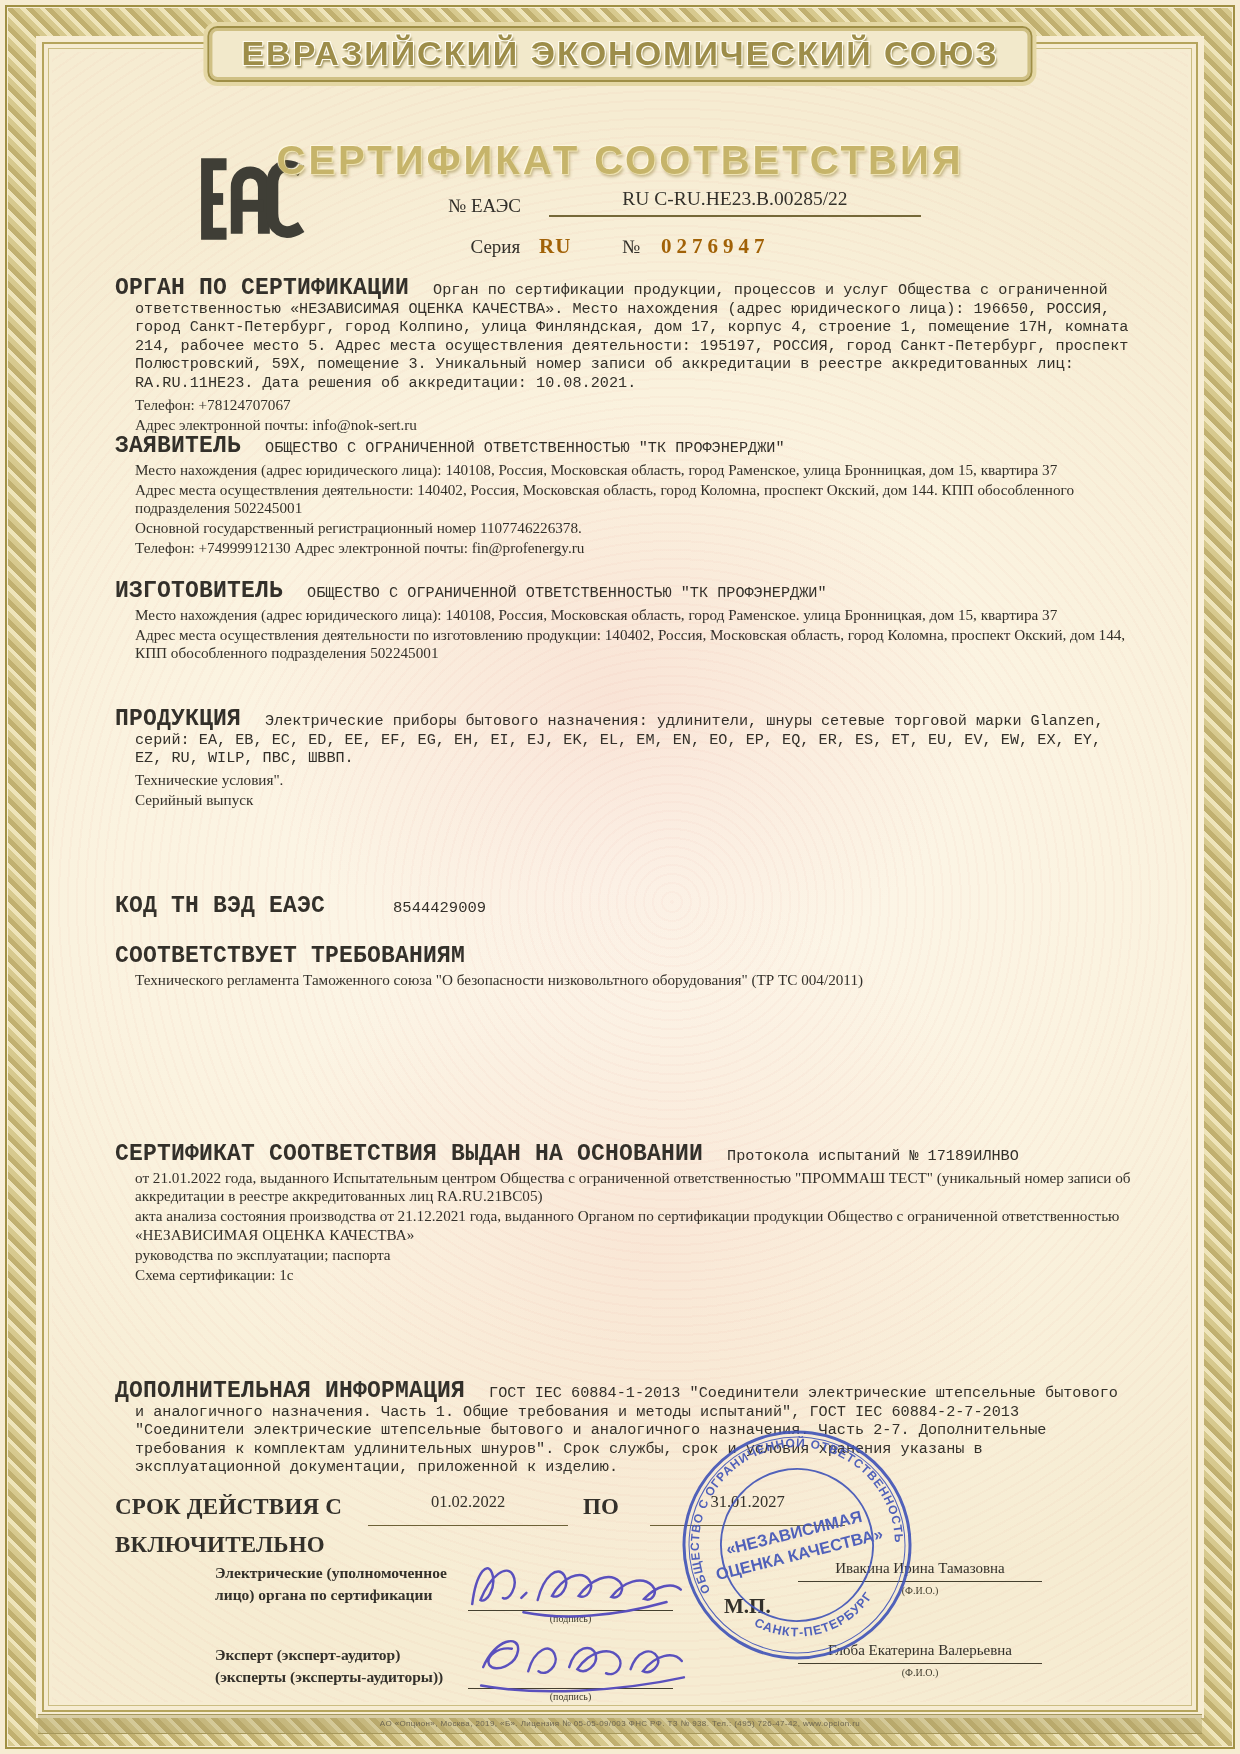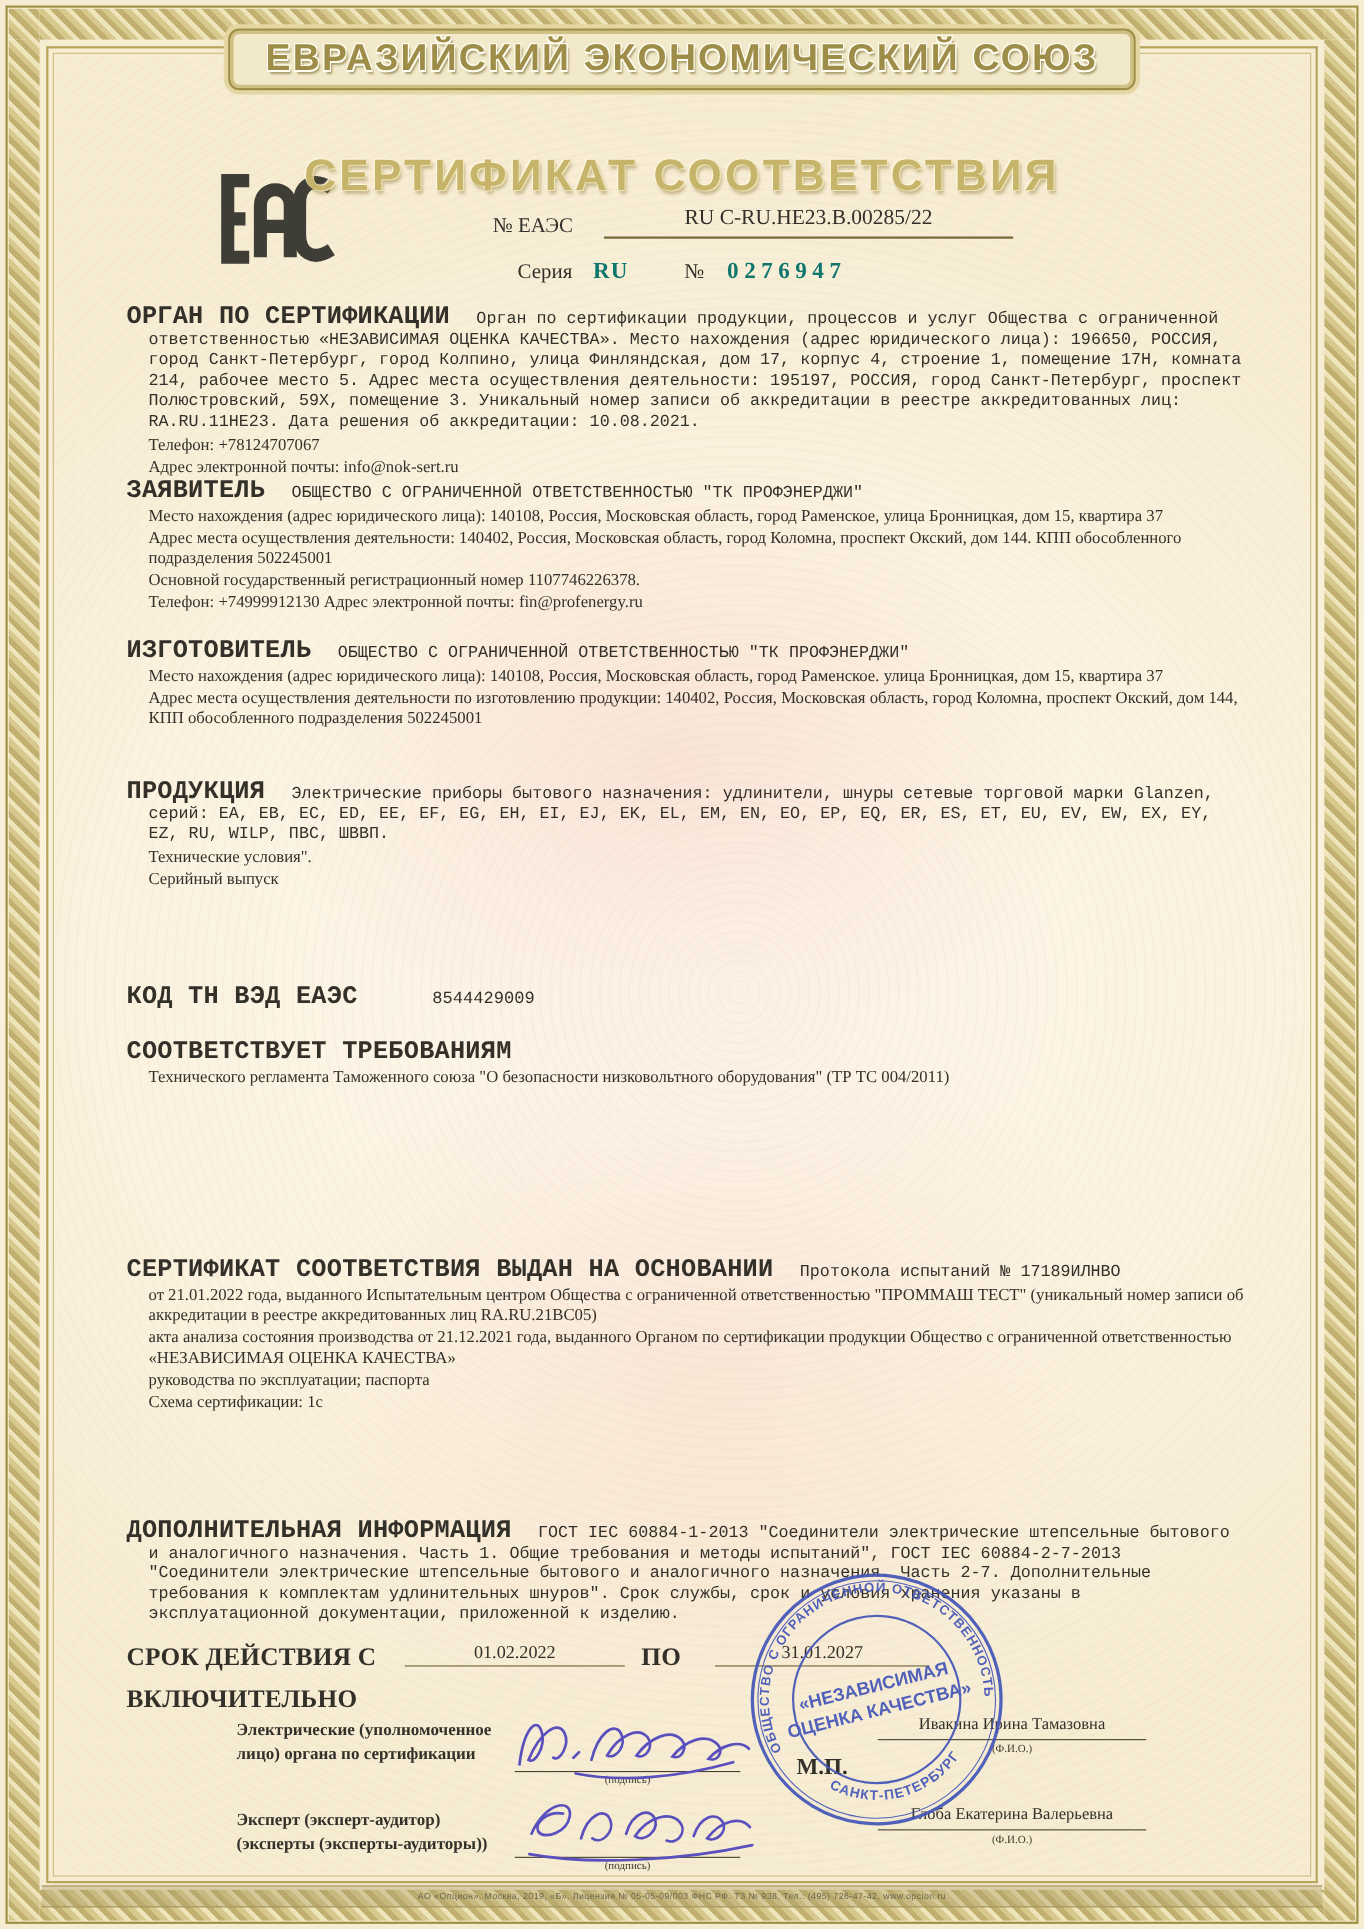--- a/index.html
+++ b/index.html
@@ -30,34 +30,34 @@
   .cert-title{position:absolute;top:124px;left:0;width:100%;text-align:center;z-index:2;
     font:bold 40px/1 "Liberation Sans",sans-serif;letter-spacing:3px;color:#c6b46a;
     text-shadow:1px 1px 0 #efe4b4,-1px -1px 1px #fff8e0,2px 3px 3px rgba(140,120,50,.45);margin-top:16px;}
 
   .num-row{position:absolute;top:188px;left:448px;z-index:2;display:flex;align-items:flex-end;}
   .num-label{font-size:19px;}
   .num-value{display:inline-block;margin-left:28px;width:372px;text-align:center;font-size:19.5px;
     padding-bottom:5px;border-bottom:2px solid #756838;}
 
   .series-row{position:absolute;top:234px;left:0;width:100%;text-align:center;z-index:2;font-size:19px;}
-  .red-serial{color:#0f766e;font-weight:bold;}
+  .red-serial{color:#a16207;font-weight:bold;}
   .series-value{font-size:21px;margin:0 46px 0 14px;letter-spacing:1px;}
   .blank-number{font-size:21px;letter-spacing:5px;margin-left:16px;}
 
   .sec{position:absolute;left:115px;width:1018px;z-index:2;font-size:15.2px;line-height:18.6px;}
   .sec p{margin:0;padding-left:20px;}
   .sec p + p{margin-top:1.5px;}
   .sec p.lead{text-indent:-20px;margin-bottom:3px;font-family:Liberation Mono, monospace;}
   .h{font-weight:bold;font-size:23px;letter-spacing:.2px;margin-right:24px;line-height:20px;}
   .code{margin-left:44px;font-size:15.5px;}
 
   .vlabel{position:absolute;z-index:2;font-weight:bold;font-size:23px;letter-spacing:.2px;}
   .date-block{position:absolute;z-index:2;text-align:center;font-size:16.5px;
-    padding-bottom:2px;border-bottom:1.5px solid #6d6136;}
+    padding-bottom:13px;border-bottom:1.5px solid #6d6136;}
   .vl1{left:115px;top:1494px;} .vl2{left:583px;top:1494px;} .vl3{left:115px;top:1532px;}
   .d1{left:368px;top:1492px;width:200px;} .d2{left:650px;top:1492px;width:195px;}
 
   .role{position:absolute;left:215px;z-index:2;font-weight:bold;font-size:15.5px;line-height:22px;}
   .r1{top:1562px;} .r2{top:1644px;}
   .underline{position:absolute;z-index:2;border-top:1.5px solid #45402f;height:0;}
   .u1{left:468px;top:1610px;width:205px;} .u2{left:468px;top:1688px;width:205px;}
   .small-label{position:absolute;z-index:2;font-size:10px;text-align:center;color:#3e3a2c;}
   .p1{left:468px;top:1613px;width:205px;} .p2{left:468px;top:1691px;width:205px;}
   .mp{position:absolute;left:724px;top:1594px;z-index:2;font-weight:bold;font-size:21px;}

